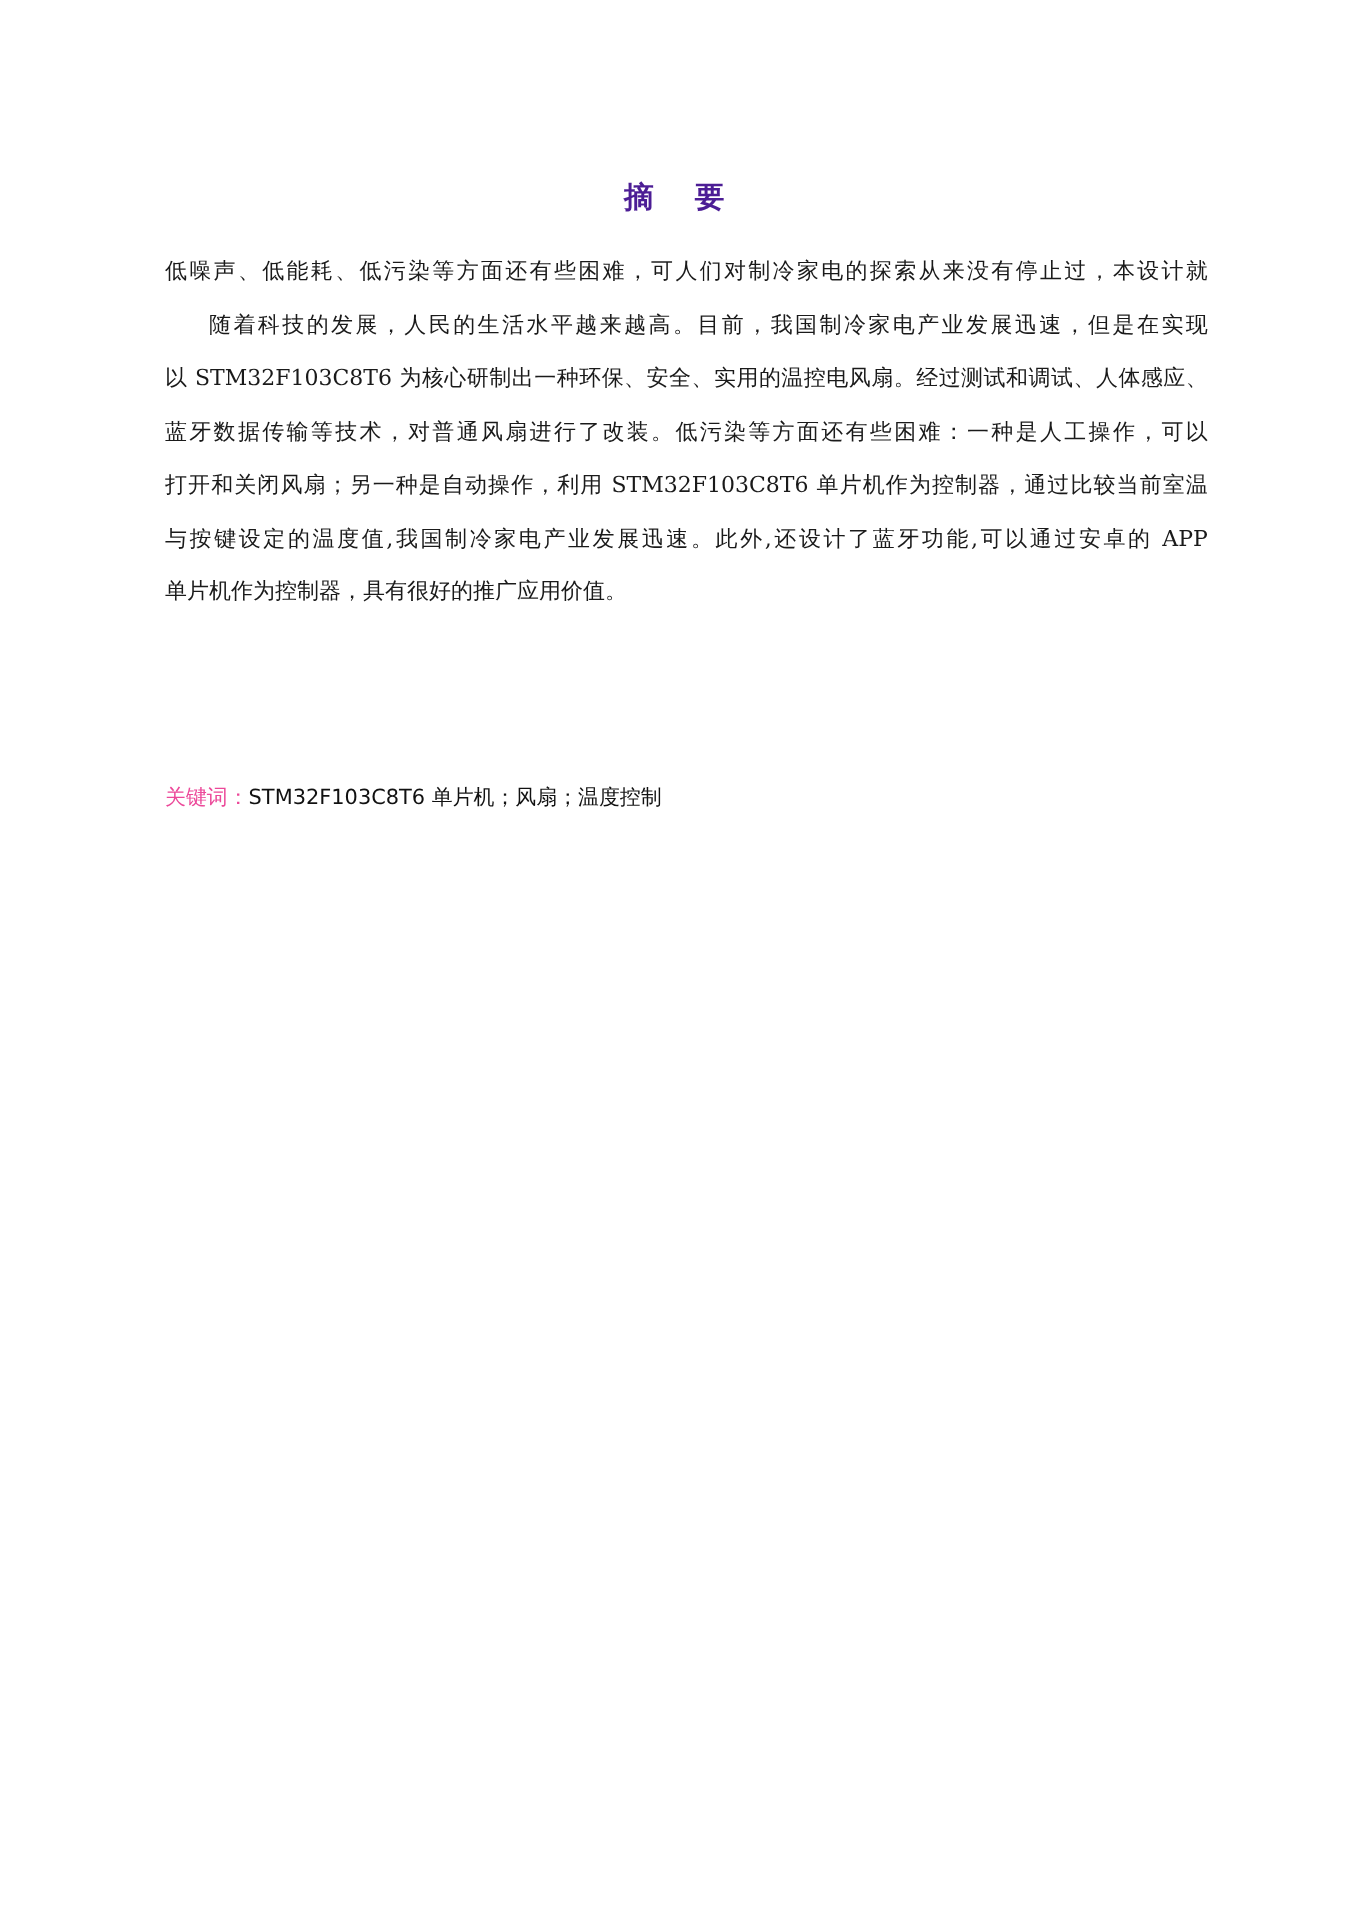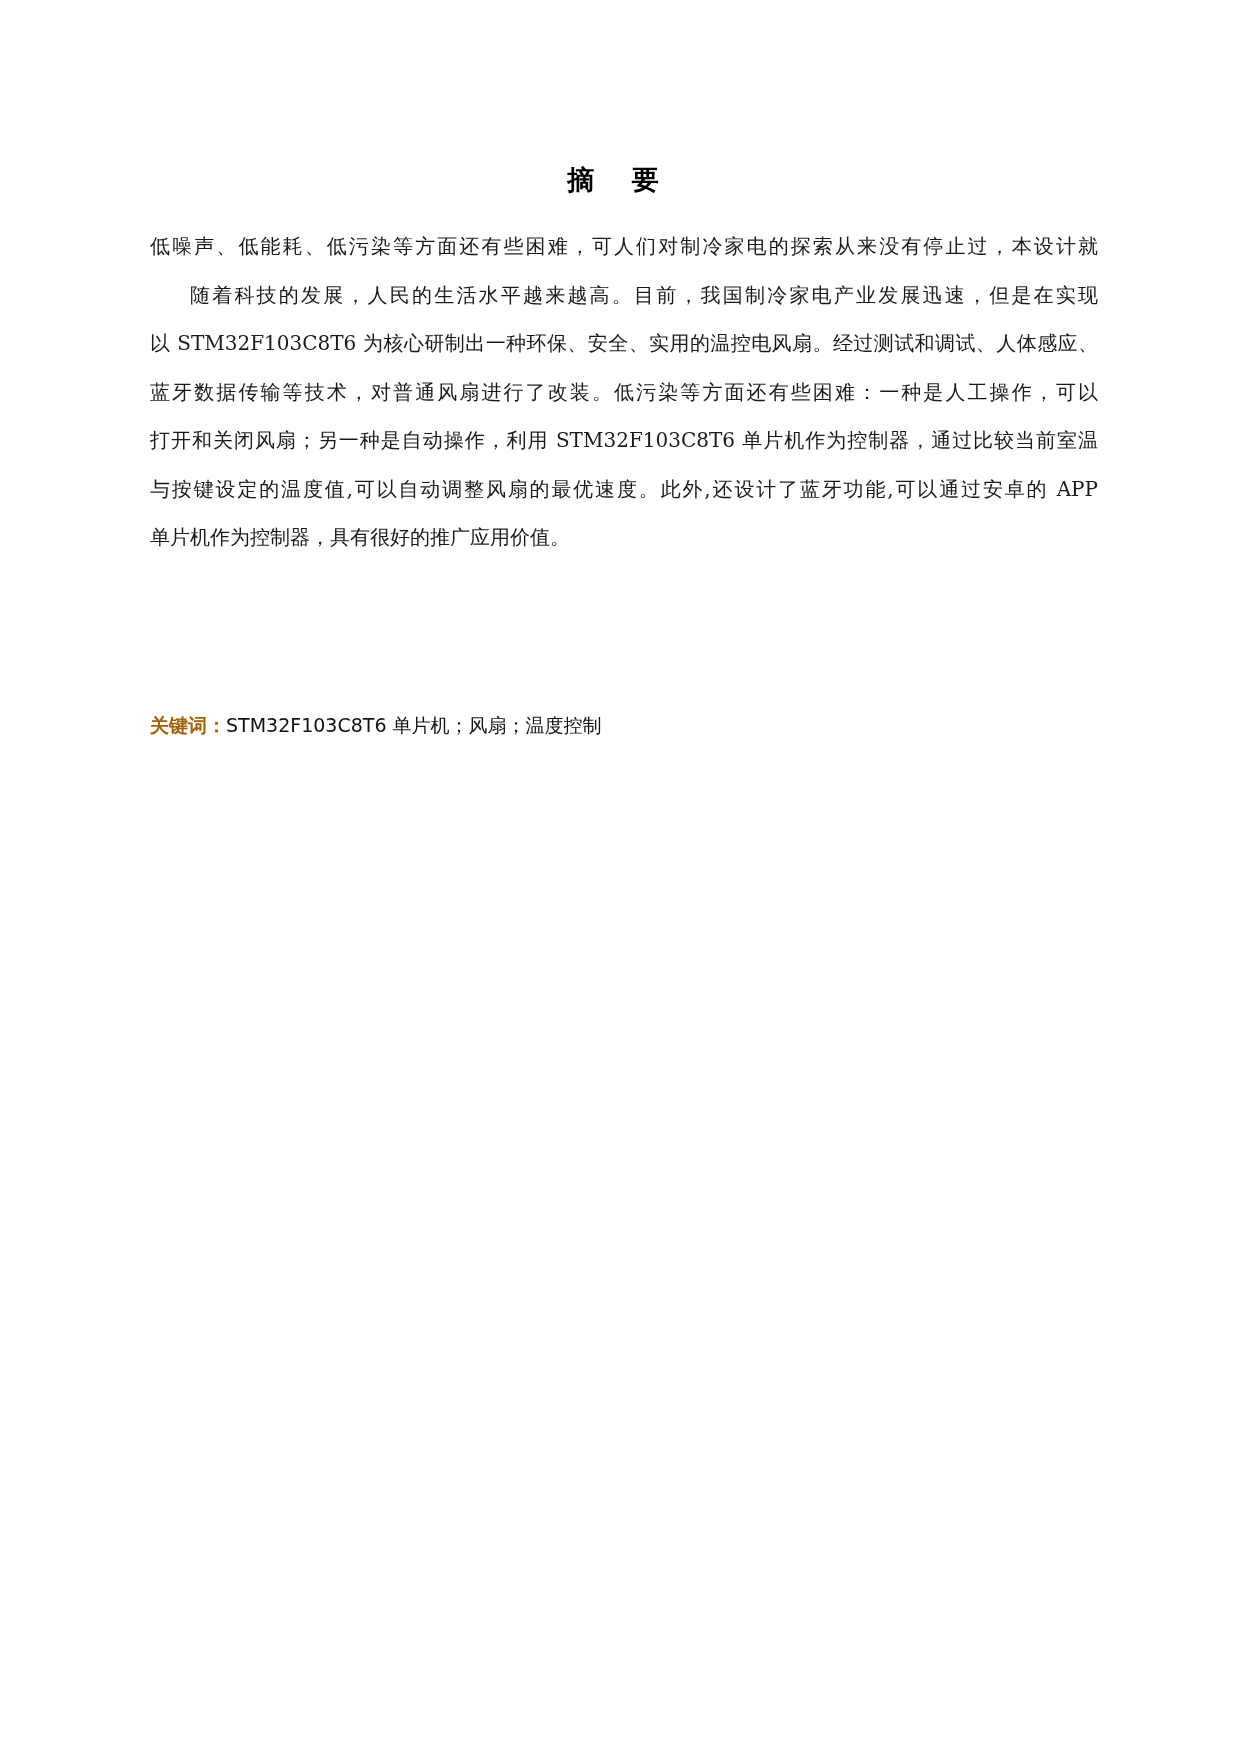--- a/index.html
+++ b/index.html
@@ -27,21 +27,21 @@
       position: absolute;
       left: 0;
       width: 1240px;
       top: 160px;
       text-align: center;
       font-family: "DejaVu Sans", "Liberation Sans", sans-serif;
       font-weight: bold;
       font-size: 27px;
       letter-spacing: 14px;
       line-height: 40px;
-      color: #000000;
+      color: #4c1d95;
     }
     .abstract-body {
       position: absolute;
       left: 150px;
       top: 222px;
       width: 948px;
     }
     .line {
       display: block;
       height: 48.5px;
@@ -63,39 +63,39 @@
       left: 150px;
       top: 710px;
       height: 30px;
       line-height: 30px;
       font-size: 19px;
       white-space: nowrap;
       color: #111111;
     }
     .keywords-label {
       font-family: "DejaVu Sans", "Liberation Sans", sans-serif;
-      font-weight: bold;
-      color: #a16207;
+      font-weight: normal;
+      color: #ec4899;
     }
     .keywords-value {
       font-family: "DejaVu Sans", "Liberation Sans", sans-serif;
     }
   </style>
 </head>
 <body>
 
 <div class="page">
   <div class="title">摘 要</div>
 
   <div class="abstract-body">
     <span class="line">低噪声、低能耗、低污染等方面还有些困难，可人们对制冷家电的探索从来没有停止过，本设计就</span>
     <span class="line first">随着科技的发展，人民的生活水平越来越高。目前，我国制冷家电产业发展迅速，但是在实现</span>
     <span class="line">以 STM32F103C8T6 为核心研制出一种环保、安全、实用的温控电风扇。经过测试和调试、人体感应、</span>
     <span class="line">蓝牙数据传输等技术，对普通风扇进行了改装。低污染等方面还有些困难：一种是人工操作，可以</span>
     <span class="line">打开和关闭风扇；另一种是自动操作，利用 STM32F103C8T6 单片机作为控制器，通过比较当前室温</span>
-    <span class="line">与按键设定的温度值,可以自动调整风扇的最优速度。此外,还设计了蓝牙功能,可以通过安卓的 APP</span>
+    <span class="line">与按键设定的温度值,我国制冷家电产业发展迅速。此外,还设计了蓝牙功能,可以通过安卓的 APP</span>
     <span class="line last">单片机作为控制器，具有很好的推广应用价值。</span>
   </div>
 
   <div class="keywords">
     <span class="keywords-label">关键词：</span><span class="keywords-value">STM32F103C8T6 单片机；风扇；温度控制</span>
   </div>
 </div>
 
 </body></html>

